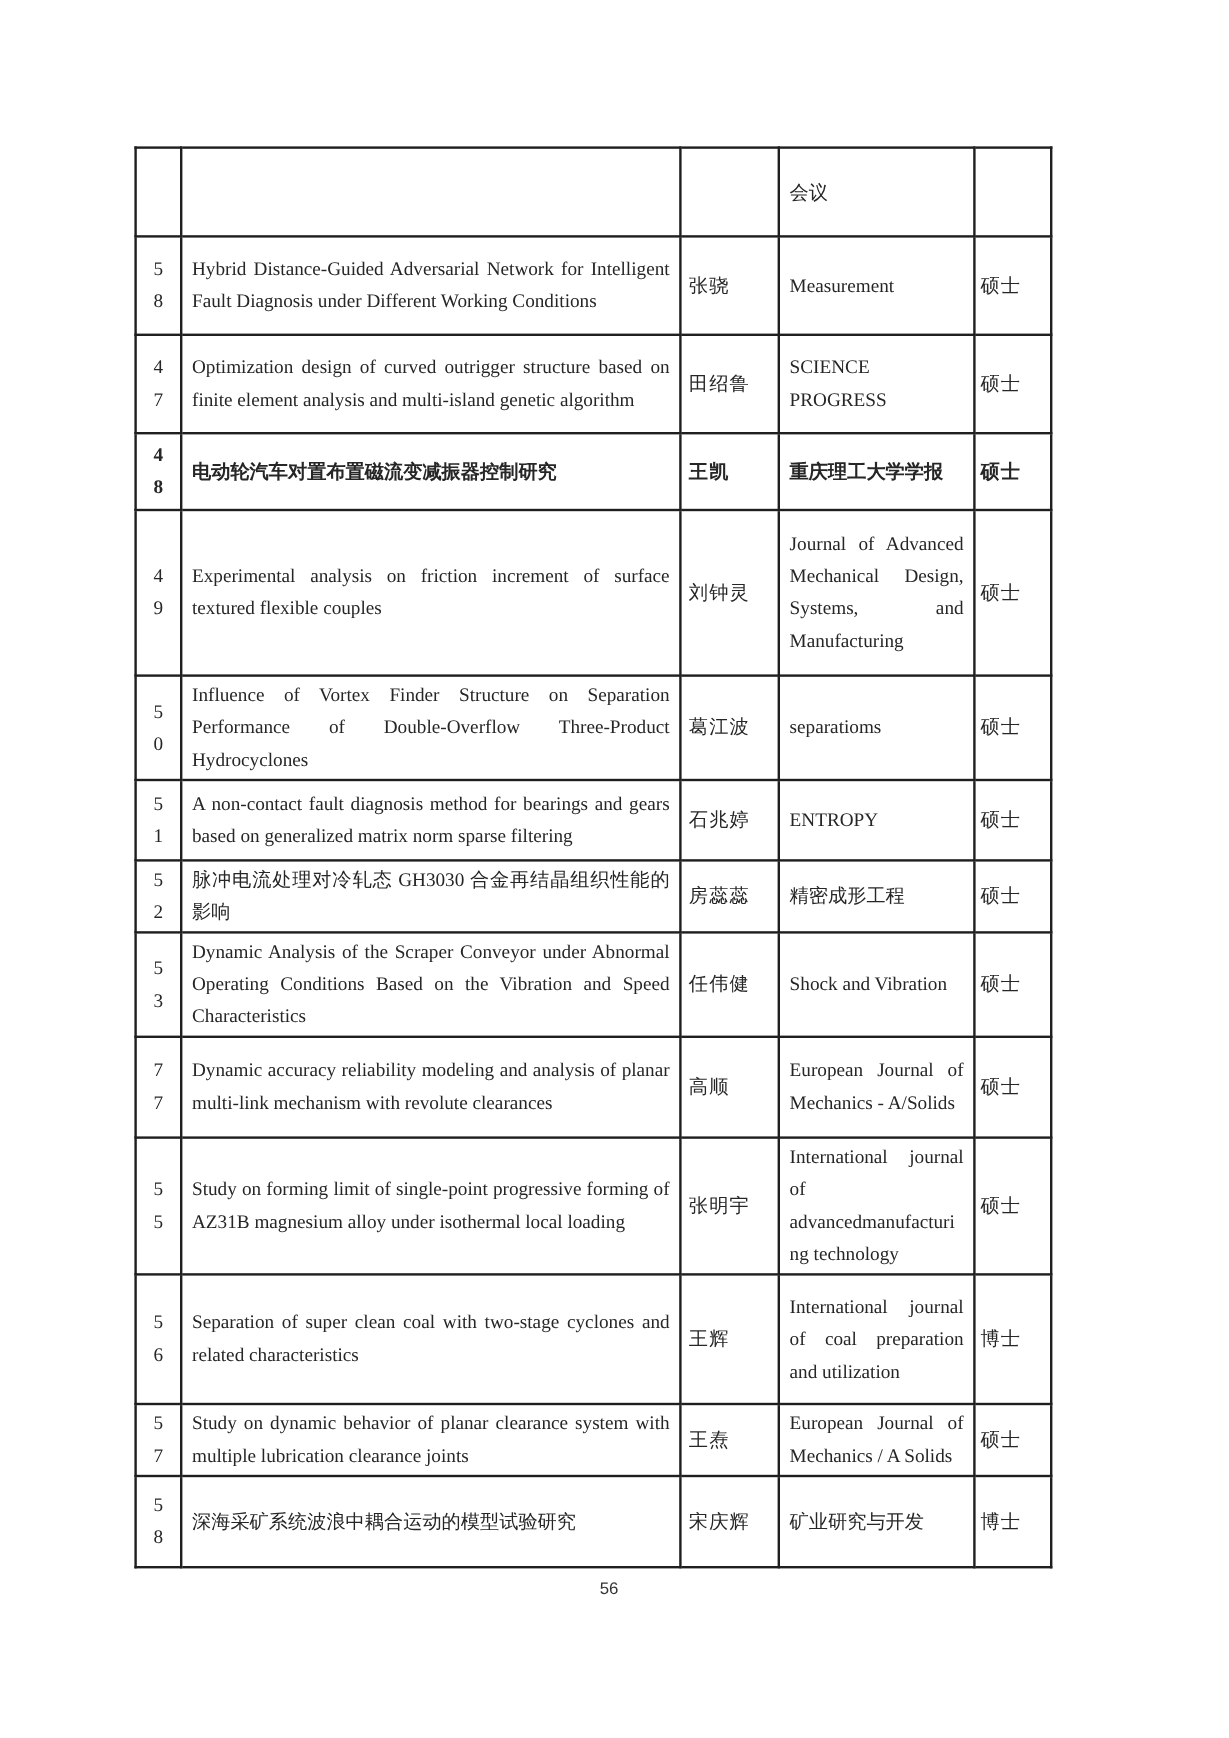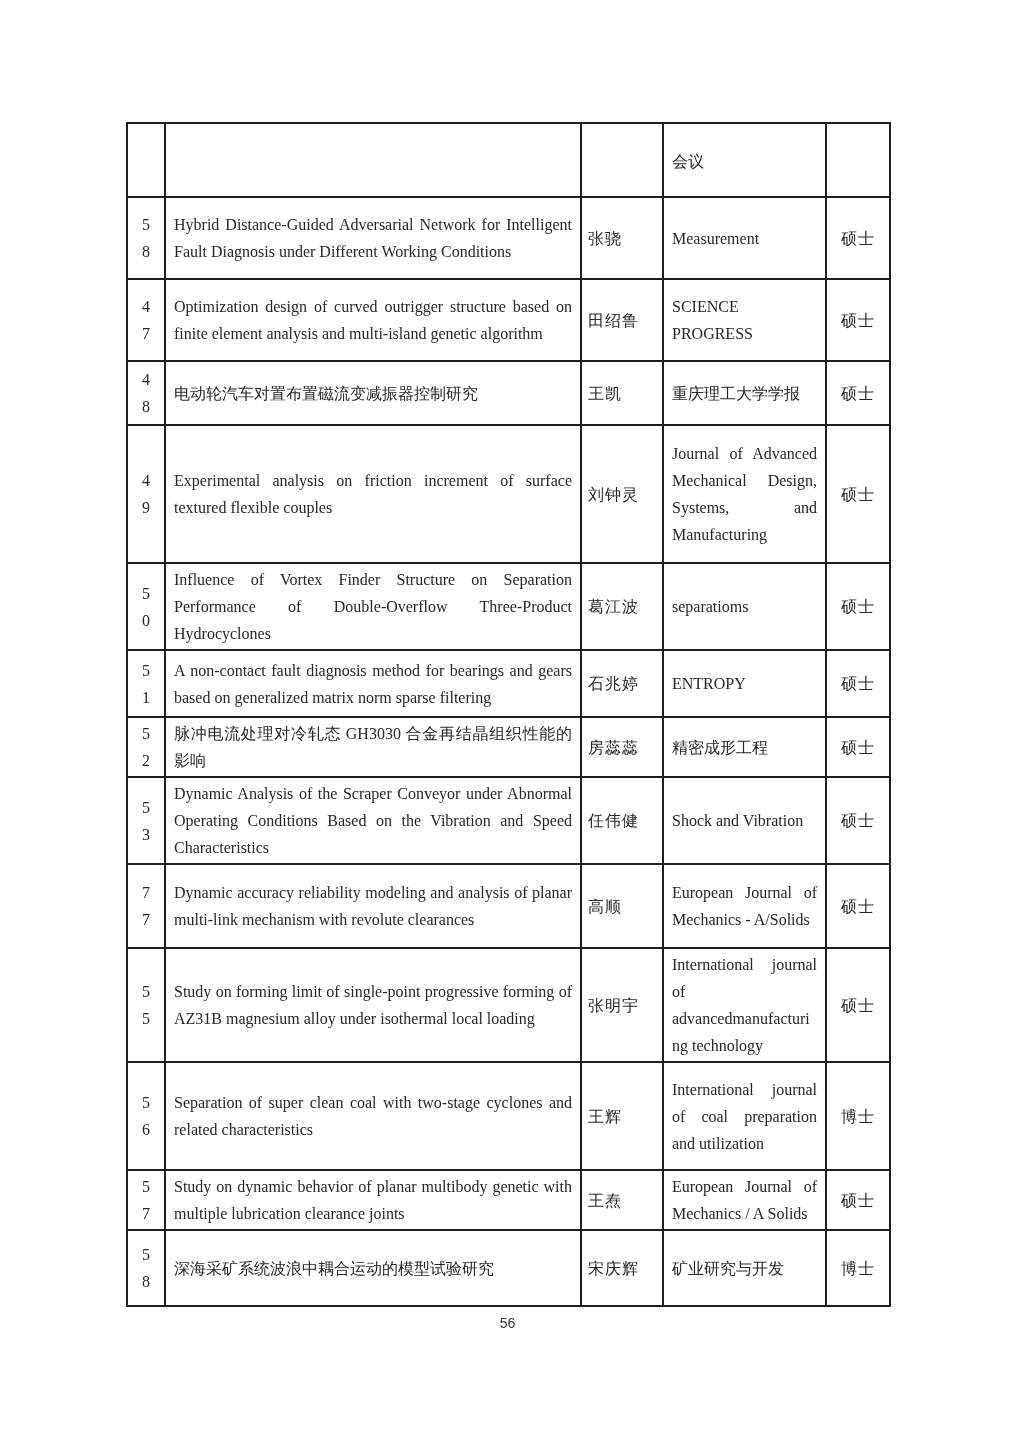--- a/index.html
+++ b/index.html
@@ -11,21 +11,21 @@
     position: relative;
     width: 1024px;
     height: 1448px;
     background: #ffffff;
     font-family: "Liberation Serif", serif;
     color: #262626;
     overflow: hidden;
   }
   .pub-table-wrap {
     position: absolute;
-    left: 126px;
+    left: 112px;
     top: 122px;
     width: 763px;
   }
   table.pub-table {
     border-collapse: collapse;
     table-layout: fixed;
     width: 763px;
     font-size: 16px;
     line-height: 27px;
   }
@@ -59,33 +59,33 @@
     margin-top: 35px;
   }
   td.journal {
     text-align: justify;
     -moz-text-align-last: left;
     text-align-last: left;
     padding: 2px 8px;
     overflow-wrap: break-word;
   }
   td.degree {
-    text-align: center;
+    text-align: left;
     padding: 0 4px;
     letter-spacing: 1px;
   }
   td.top-align {
     vertical-align: top;
     padding-top: 4px;
   }
   
   tr.r0  { height: 74px; }
   tr.r1  { height: 82px; }
   tr.r2  { height: 82px; padding-left: 44px; }
-  tr.r3  { height: 64px; }
+  tr.r3  { height: 64px; font-weight: bold; }
   tr.r4  { height: 138px; }
   tr.r5  { height: 83px; }
   tr.r6  { height: 67px; }
   tr.r7  { height: 49px; }
   tr.r8  { height: 82px; }
   tr.r9  { height: 84px; }
   tr.r10 { height: 107px; }
   tr.r11 { height: 108px; }
   tr.r12 { height: 60px; }
   tr.r13 { height: 76px; padding-left: 20px; }
@@ -195,21 +195,21 @@
         </tr>
         <tr class="r11">
           <td class="num">56</td>
           <td class="title">Separation of super clean coal with two-stage cyclones and related characteristics</td>
           <td class="author">王辉</td>
           <td class="journal">International journal of coal preparation and utilization</td>
           <td class="degree">博士</td>
         </tr>
         <tr class="r12">
           <td class="num">57</td>
-          <td class="title">Study on dynamic behavior of planar multibody genetic with multiple lubrication clearance joints</td>
+          <td class="title">Study on dynamic behavior of planar clearance system with multiple lubrication clearance joints</td>
           <td class="author">王焘</td>
           <td class="journal">European Journal of Mechanics / A Solids</td>
           <td class="degree">硕士</td>
         </tr>
         <tr class="r13">
           <td class="num">58</td>
           <td class="title">深海采矿系统波浪中耦合运动的模型试验研究</td>
           <td class="author">宋庆辉</td>
           <td class="journal">矿业研究与开发</td>
           <td class="degree">博士</td>

